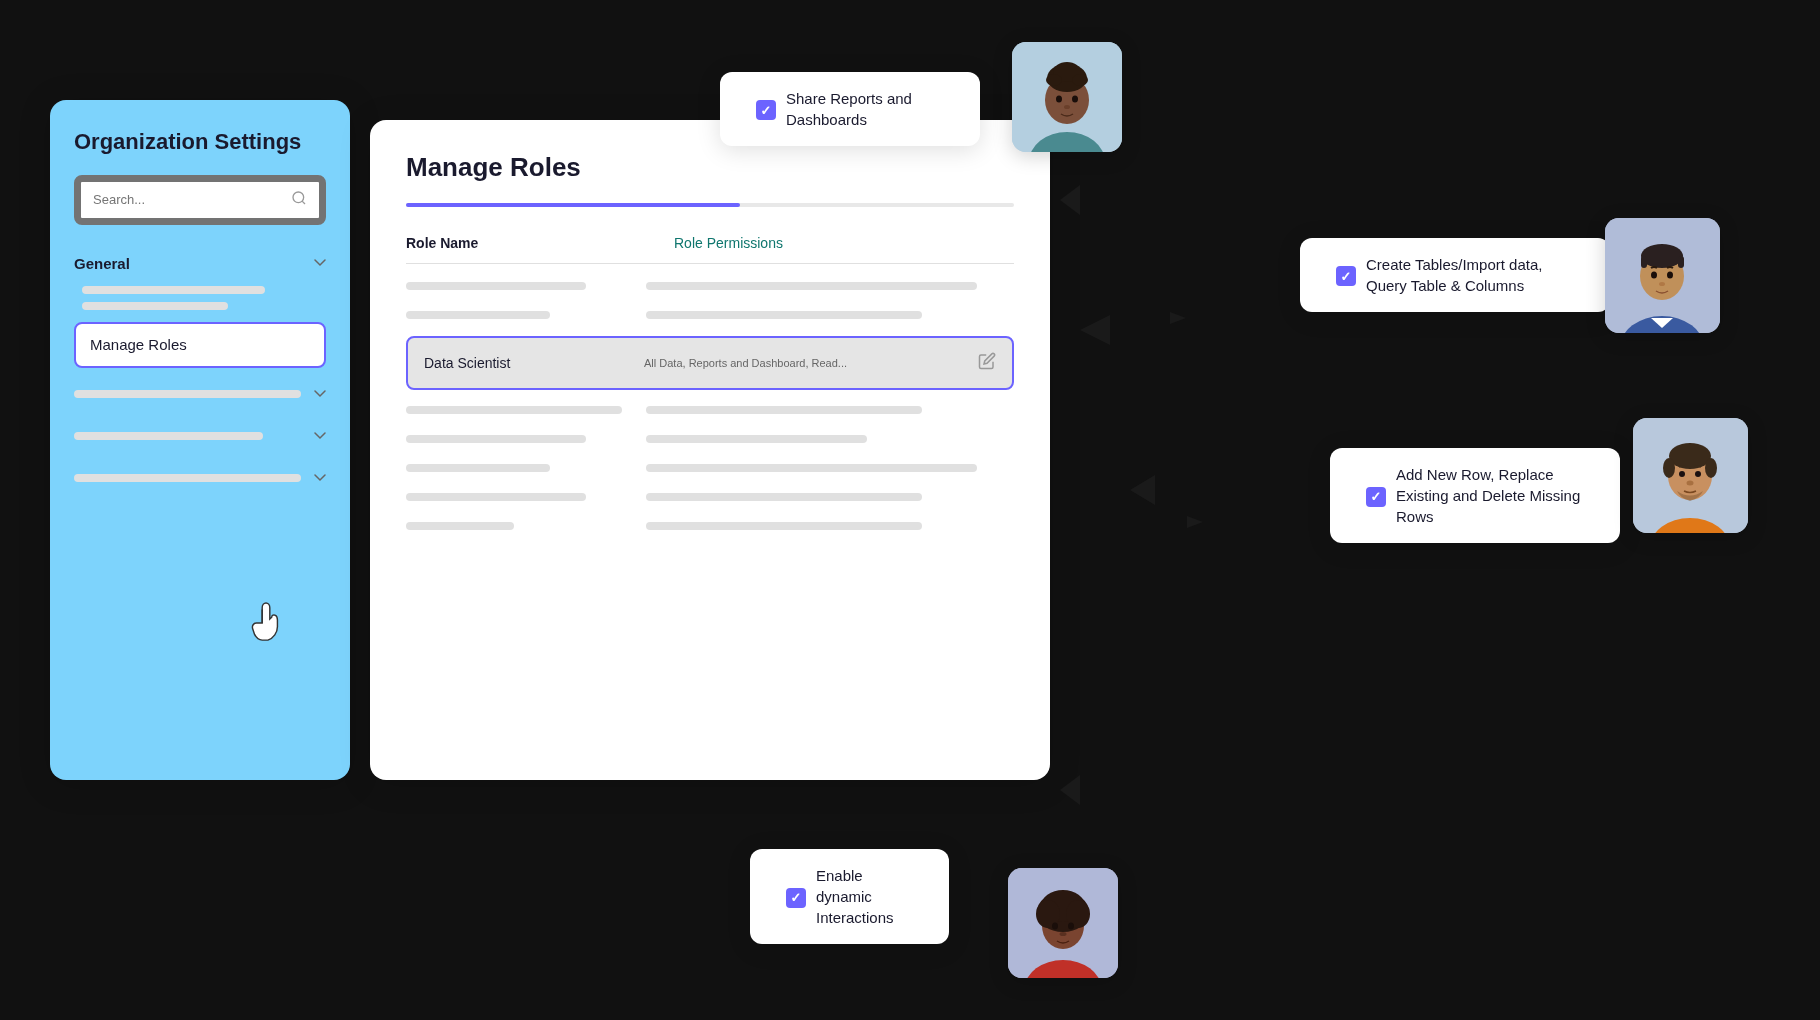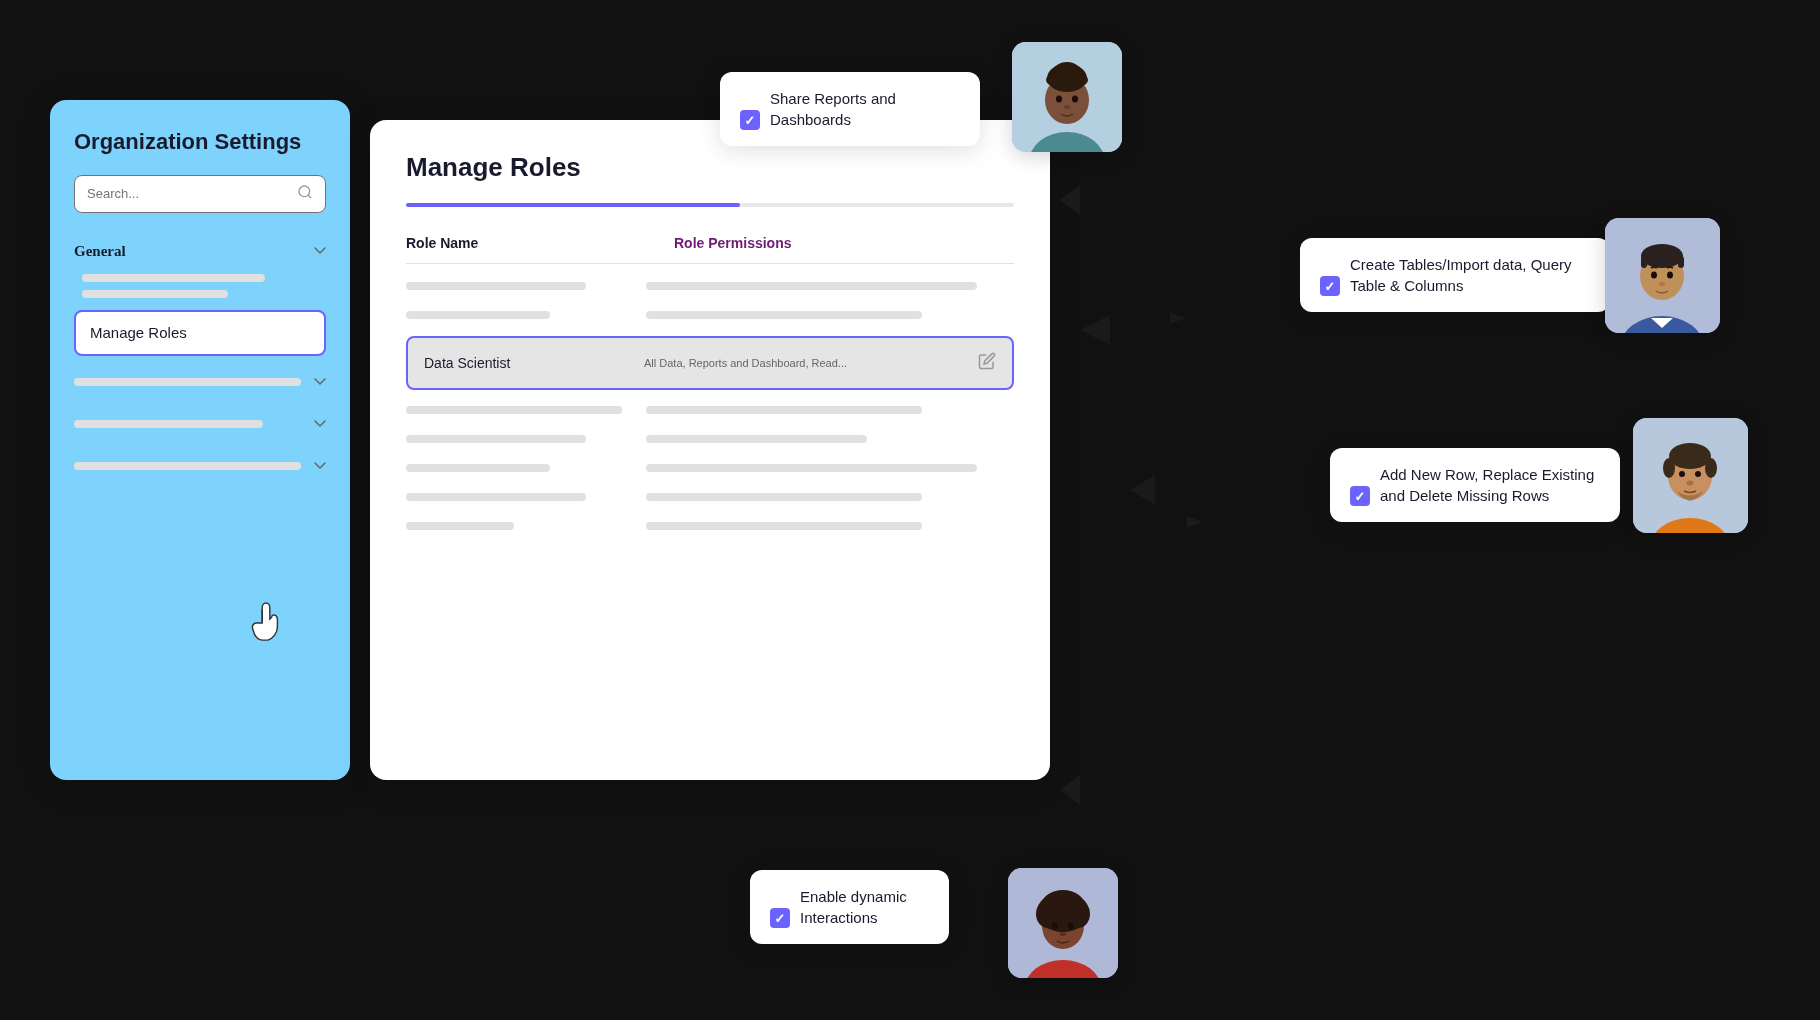--- a/index.html
+++ b/index.html
@@ -37,21 +37,21 @@
       font-size: 22px;
       font-weight: 700;
       color: #1a1a2e;
       margin-bottom: 18px;
       line-height: 1.3;
     }
 
     .search-box {
       display: flex;
       align-items: center;
-      border: 1px solid #737373;
+      border: 7px solid #737373;
       border-radius: 8px;
       padding: 8px 12px;
       margin-bottom: 24px;
       background: #fff;
     }
 
     .search-input {
       flex: 1;
       border: none;
       outline: none;
@@ -60,21 +60,20 @@
       background: transparent;
     }
 
     .search-icon {
       color: #999;
       font-size: 16px;
     }
 
     .sidebar-section {
       margin-bottom: 12px;
-      font-family: Liberation Serif, serif;
     }
 
     .sidebar-section-header {
       display: flex;
       align-items: center;
       justify-content: space-between;
       cursor: pointer;
       padding: 6px 0;
     }
 
@@ -183,22 +182,22 @@
     .col-role-name {
       width: 268px;
       font-size: 14px;
       font-weight: 600;
       color: #1a1a2e;
     }
 
     .col-role-perms {
       flex: 1;
       font-size: 14px;
-      font-weight: 700;
-      color: #701a75;
+      font-weight: 400;
+      color: #0f766e;
     }
 
     .table-body {
       margin-top: 8px;
     }
 
     .table-row-placeholder {
       display: flex;
       align-items: center;
       padding: 10px 0;
@@ -238,25 +237,25 @@
     .edit-icon {
       color: #999;
       font-size: 16px;
       cursor: pointer;
     }
 
     
     .permission-card {
       background: #fff;
       border-radius: 12px;
-      padding: 16px 20px;
+      padding: 16px 36px;
       box-shadow: 0 4px 24px rgba(0,0,0,0.13);
       position: absolute;
       display: flex;
-      align-items: flex-end;
+      align-items: center;
       gap: 10px;
       max-width: 320px;
       z-index: 10;
     }
 
     .permission-card .checkbox-icon {
       width: 20px;
       height: 20px;
       background: #6c63ff;
       border-radius: 4px;

